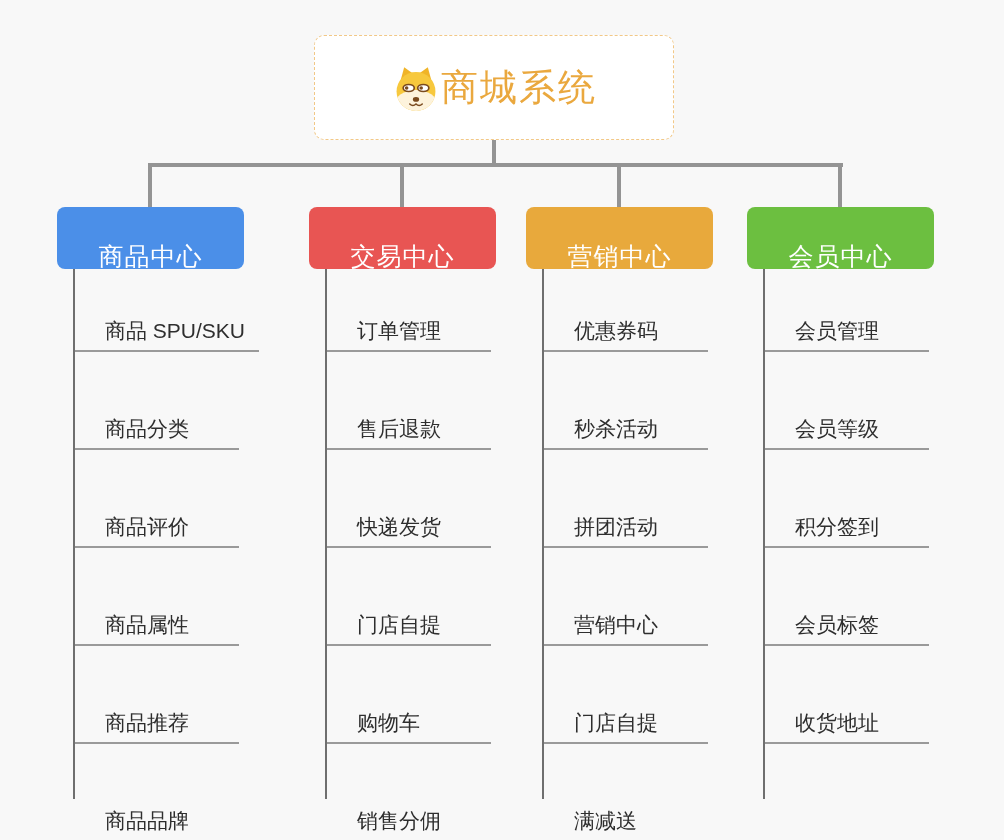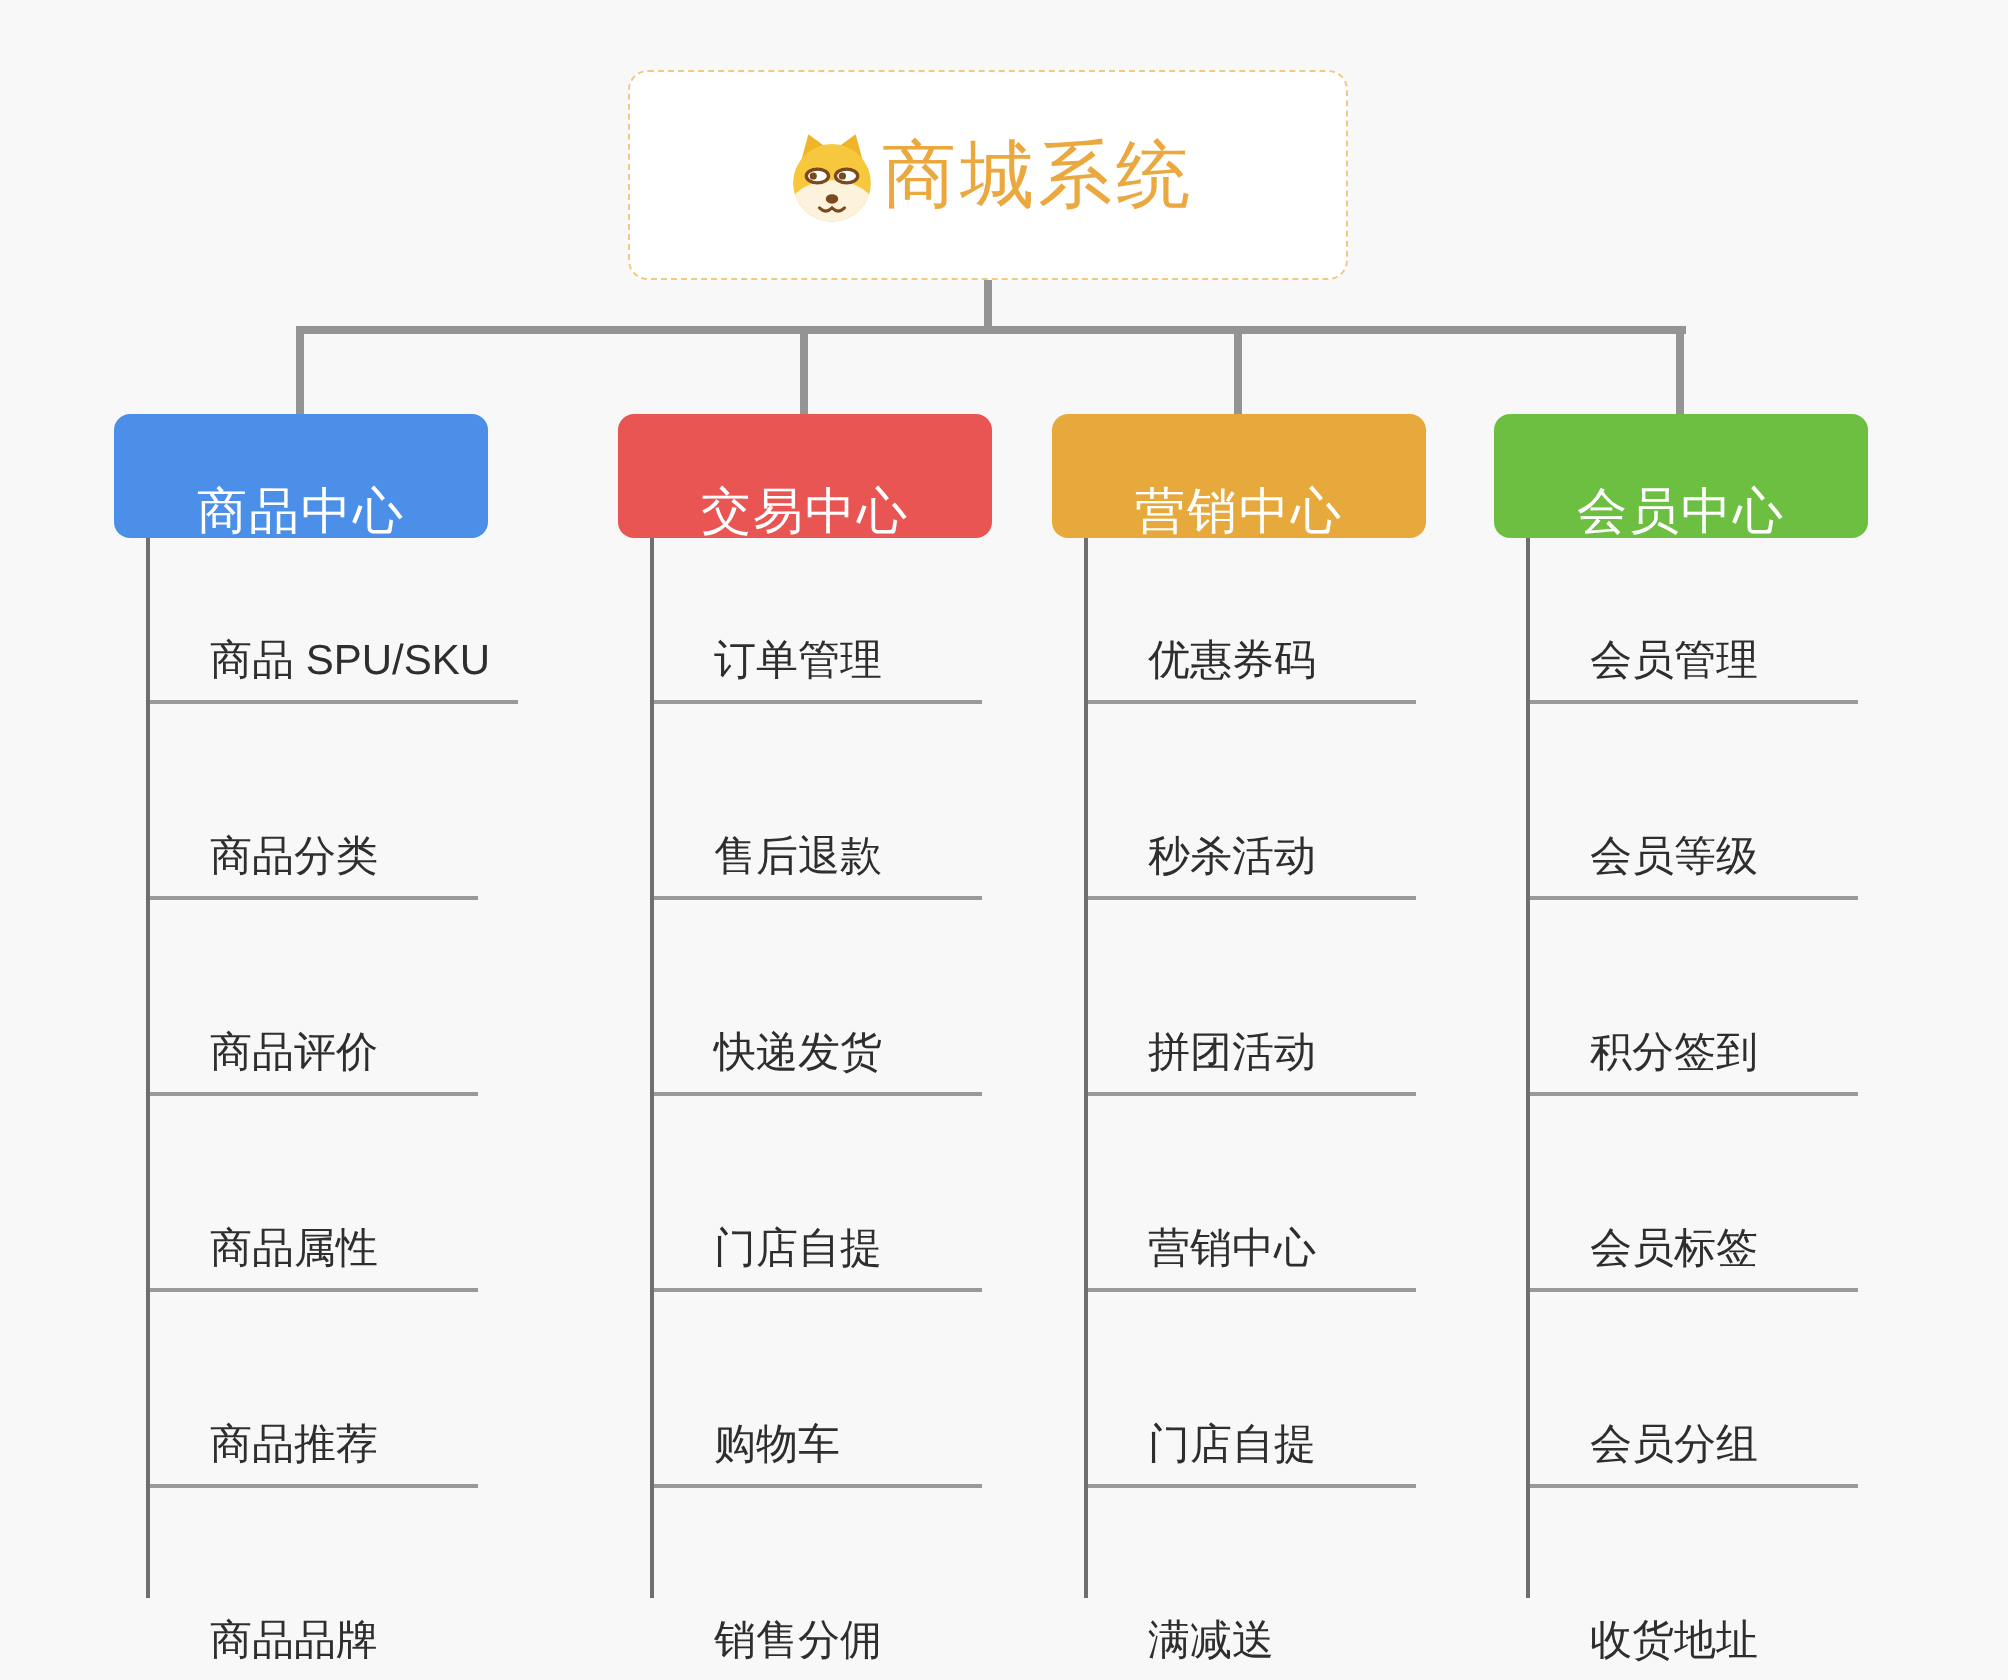--- a/index.html
+++ b/index.html
@@ -216,21 +216,18 @@
           <div class="child">
             <span>会员等级</span>
           </div>
           <div class="child">
             <span>积分签到</span>
           </div>
           <div class="child">
             <span>会员标签</span>
           </div>
           <div class="child">
-            <span>会员分组</span>
-          </div>
-          <div class="child">
             <span>收货地址</span>
           </div>
         </div>
   </div>
 </div>
 </div>
 
 </body></html>

